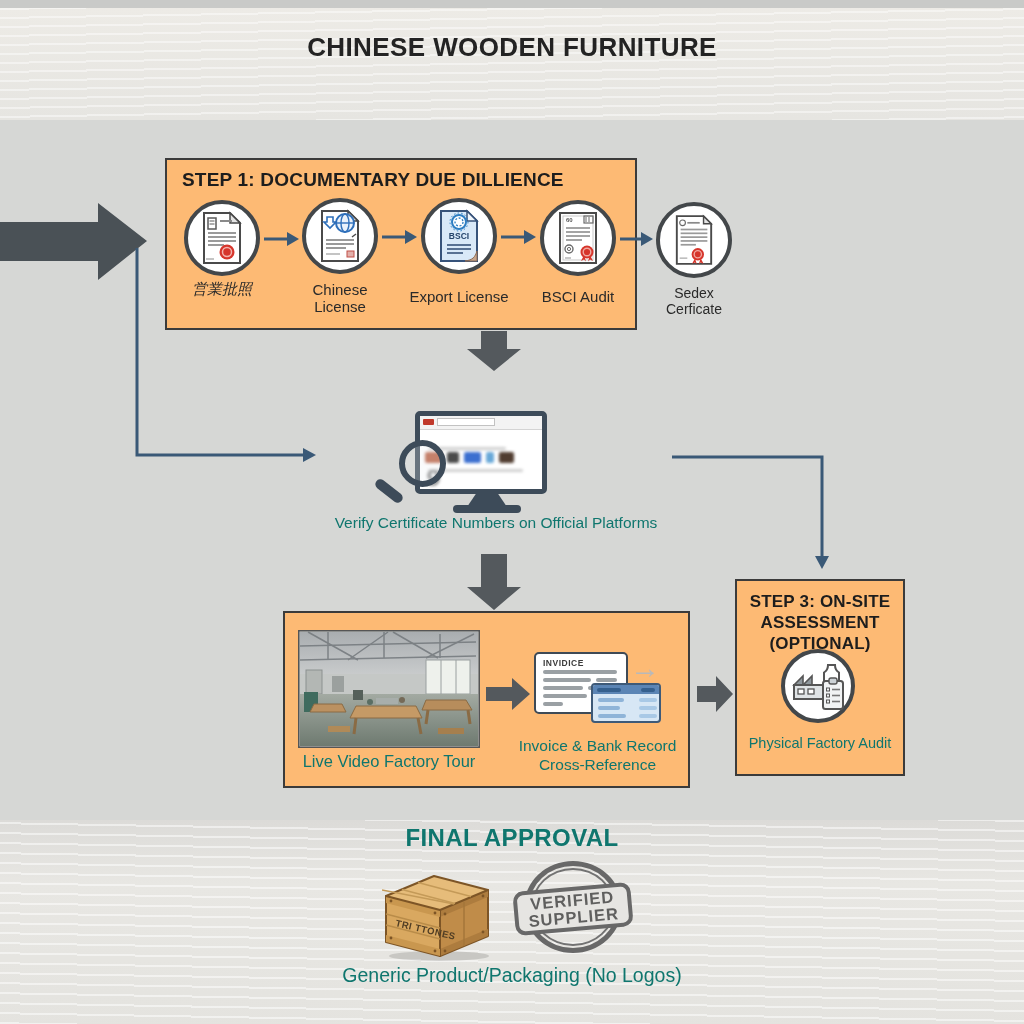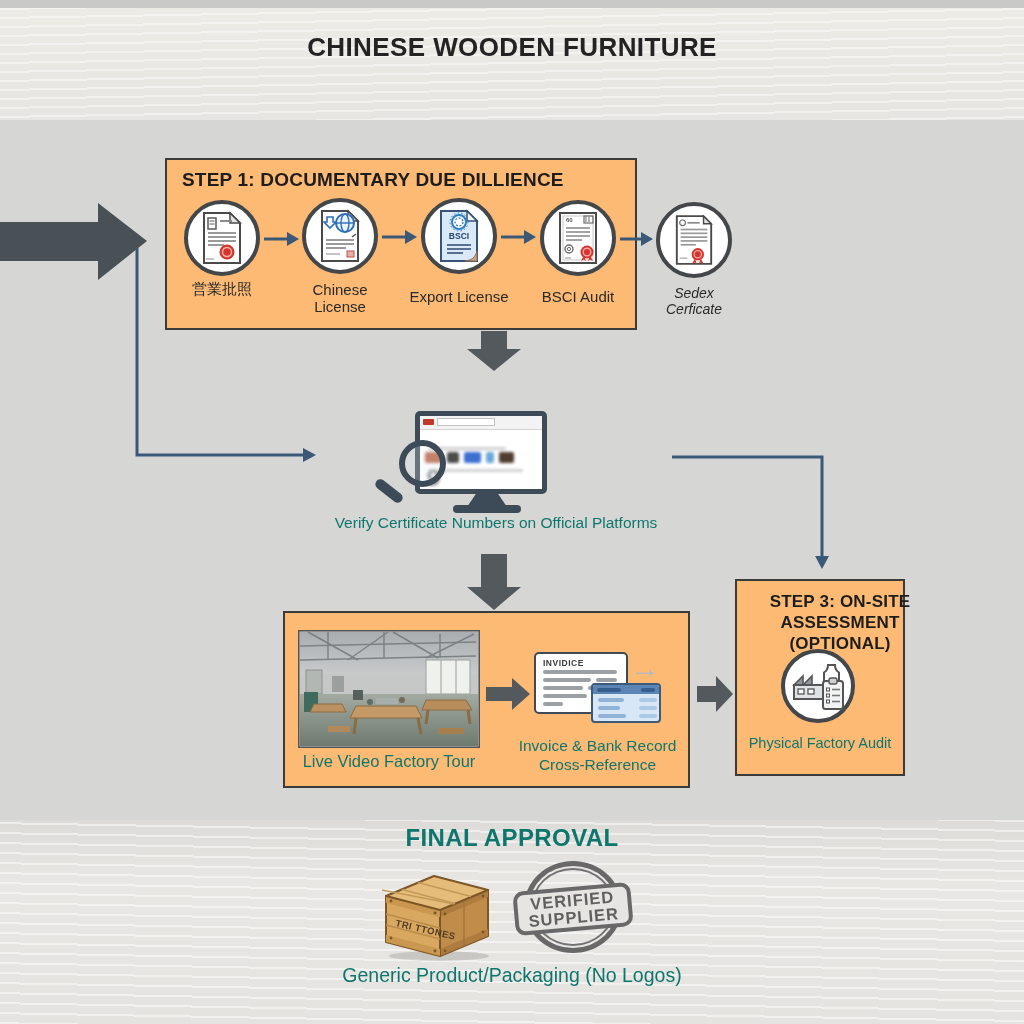--- a/index.html
+++ b/index.html
@@ -101,21 +101,21 @@
       <line x1="20" y1="10" x2="32" y2="10" stroke="#8a8a8a" stroke-width="2"></line>
       <line x1="8" y1="22" x2="36" y2="22" stroke="#9a9a9a" stroke-width="2"></line>
       <line x1="8" y1="26" x2="36" y2="26" stroke="#9a9a9a" stroke-width="2"></line>
       <line x1="8" y1="30" x2="36" y2="30" stroke="#9a9a9a" stroke-width="2"></line>
       <line x1="8" y1="34" x2="24" y2="34" stroke="#9a9a9a" stroke-width="2"></line>
       <circle cx="27" cy="41" r="7.5" fill="#d6352b"></circle>
       <circle cx="27" cy="41" r="4.5" fill="none" stroke="#f3b3ad" stroke-width="1.5"></circle>
       <line x1="6" y1="48" x2="14" y2="48" stroke="#b0b0b0" stroke-width="1.5"></line>
     </svg>
   </div>
-  <div class="icon-label" style="left:172px;top:272px;width:100px;">営業批照</div>
+  <div class="icon-label" style="left:172px;top:272px;width:100px;font-style:italic;">営業批照</div>
 
   <div class="circle" style="left:302px;top:190px;">
     <svg width="44" height="54" viewBox="0 0 44 54">
       <path d="M4 2 h26 l10 10 v40 h-36 z" fill="#fff" stroke="#4a4a4a" stroke-width="2"></path>
       <path d="M30 2 l10 10 h-10 z" fill="#e4e4e4" stroke="#4a4a4a" stroke-width="1.5"></path>
       <path d="M9 8 h6 v5 h3 l-6 6 l-6 -6 h3 z" fill="none" stroke="#2e6fba" stroke-width="1.6"></path>
       <circle cx="27" cy="14" r="9" fill="#eaf2fb" stroke="#2e6fba" stroke-width="2"></circle>
       <ellipse cx="27" cy="14" rx="4" ry="9" fill="none" stroke="#2e6fba" stroke-width="1.4"></ellipse>
       <line x1="18" y1="14" x2="36" y2="14" stroke="#2e6fba" stroke-width="1.4"></line>
       <line x1="8" y1="31" x2="36" y2="31" stroke="#9a9a9a" stroke-width="2"></line>
@@ -179,21 +179,21 @@
       <line x1="8" y1="24" x2="36" y2="24" stroke="#9a9a9a" stroke-width="1.8"></line>
       <line x1="8" y1="28" x2="36" y2="28" stroke="#9a9a9a" stroke-width="1.8"></line>
       <line x1="8" y1="32" x2="24" y2="32" stroke="#9a9a9a" stroke-width="1.8"></line>
       <path d="M23 46 l-3 6 l3 -1.5 l2 2 z" fill="#d6352b"></path>
       <path d="M29 46 l3 6 l-3 -1.5 l-2 2 z" fill="#d6352b"></path>
       <circle cx="26" cy="42" r="6.5" fill="#d6352b"></circle>
       <circle cx="26" cy="42" r="3.8" fill="none" stroke="#f0a9a2" stroke-width="1.4"></circle>
       <line x1="7" y1="46" x2="15" y2="46" stroke="#b0b0b0" stroke-width="1.4"></line>
     </svg>
   </div>
-  <div class="icon-label preline" style="left:644px;top:277px;width:100px;font-size:14px;line-height:16px;font-style:italic;">Sedex
+  <div class="icon-label preline" style="left:644px;top:277px;width:100px;font-size:14px;line-height:16px;">Sedex
 Cerficate</div>
 
 
   <div class="monitor">
     <div class="browser-bar">
       <div class="browser-logo"></div>
       <div class="browser-input"></div>
     </div>
     <div class="screen-blur">
       <div class="thin-line" style="left:8px;top:17px;width:78px;"></div>
@@ -209,21 +209,21 @@
     </div>
   </div>
   <div class="monitor-neck"></div>
   <div class="monitor-base"></div>
   <div class="magnifier-lens"></div>
   <div class="magnifier-handle"></div>
 
   <div class="caption" style="left:329px;top:506px;width:334px;font-size:15.5px;">Verify Certificate Numbers on Official Platforms</div>
 
   <div class="box" style="left:735px;top:571px;width:170px;height:197px;">
-    <div class="box-title preline" style="left:0;top:10px;width:100%;text-align:center;font-size:17px;line-height:21px;padding-left:20px;">STEP 3: ON-SITE
+    <div class="box-title preline" style="left:0;top:10px;width:100%;text-align:center;font-size:17px;line-height:21px;">STEP 3: ON-SITE
 ASSESSMENT
 (OPTIONAL)</div>
   </div>
   <div class="circle" style="left:781px;top:641px;width:74px;height:74px;">
     <svg width="56" height="50" viewBox="0 0 56 50">
       <path d="M38 4 h7 c0 3 1.5 6 4 7.5 V38 h-15 V11.5 c2.5 -1.5 4 -4.5 4 -7.5 z" fill="#fff" stroke="#555" stroke-width="2"></path>
       <polygon points="4,24 13,15 13,24" fill="#8f979c" stroke="#555" stroke-width="1.6"></polygon>
       <polygon points="13,24 22,15 22,24" fill="#8f979c" stroke="#555" stroke-width="1.6"></polygon>
       <rect x="4" y="24" width="30" height="14" fill="#dfe3e5" stroke="#555" stroke-width="2"></rect>
       <rect x="8" y="28" width="6" height="5" fill="#fff" stroke="#555" stroke-width="1.3"></rect>

